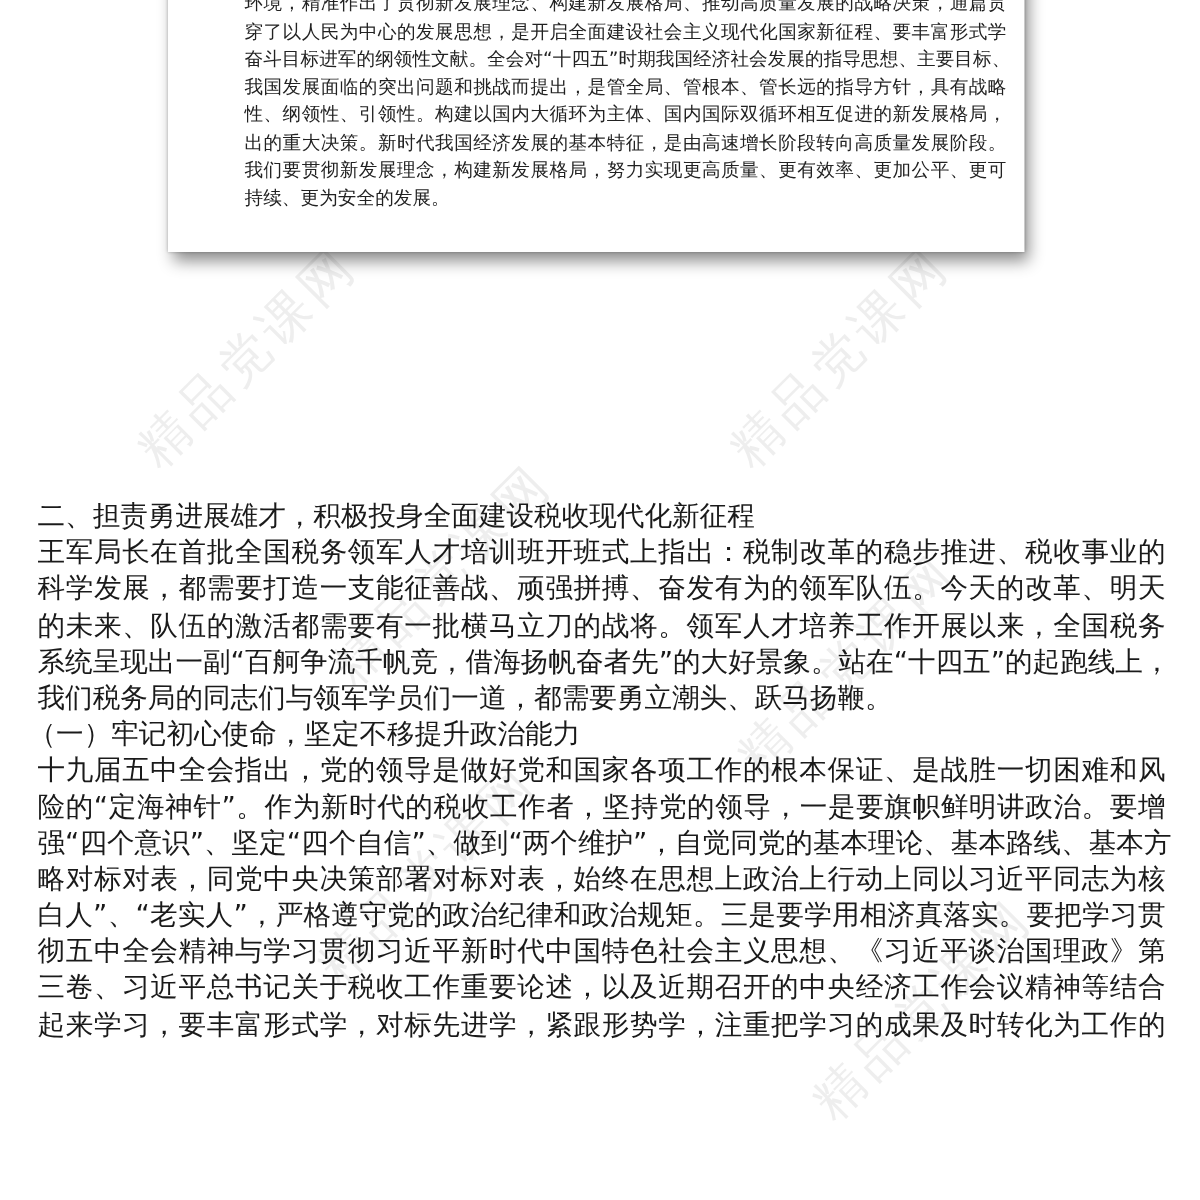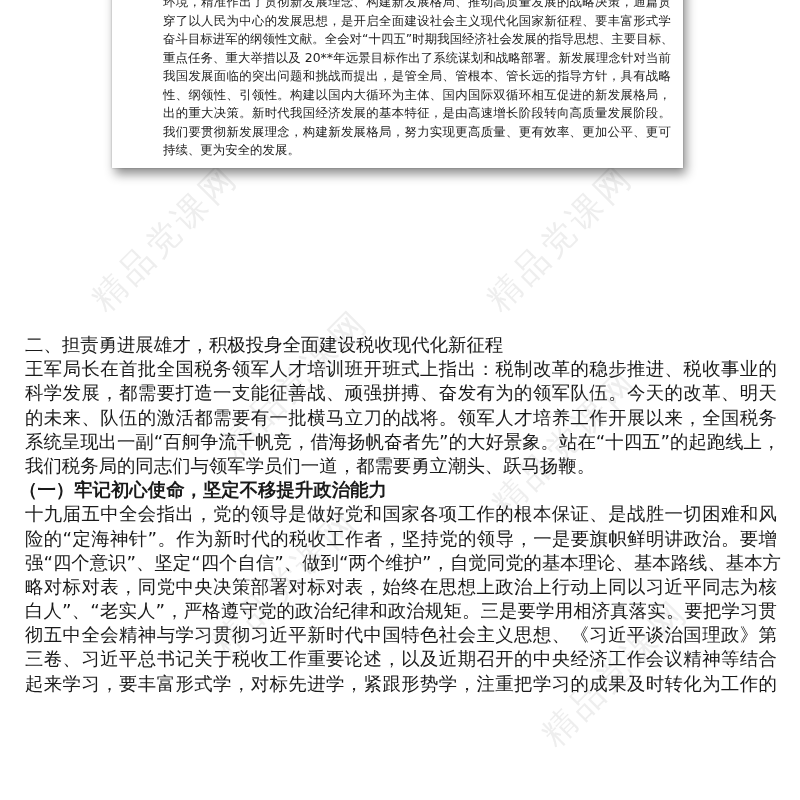--- a/index.html
+++ b/index.html
@@ -68,41 +68,40 @@
       white-space: nowrap;
       text-align: justify;
       text-align-last: justify;
     }
     .line.short { text-align-last: left; }
     .line.heading {
       font-weight: normal;
       text-align-last: left;
     }
     .line.subheading {
-      font-weight: bold;
+      font-weight: normal;
       text-align-last: left;
       margin-left: -6px;
     }
   </style>
 </head>
 <body>
 
 <div class="watermark" style="left:70px; top:215px;">精品党课网</div>
 <div class="watermark" style="left:465px; top:215px;">精品党课网</div>
 <div class="watermark" style="left:200px; top:360px;">精品党课网</div>
 <div class="watermark" style="left:470px; top:420px;">精品党课网</div>
 <div class="watermark" style="left:190px; top:560px;">精品党课网</div>
 <div class="watermark" style="left:520px; top:650px;">精品党课网</div>
 
 <div class="page-card">
   <div class="card-text">
     <span class="card-line">环境，精准作出了贯彻新发展理念、构建新发展格局、推动高质量发展的战略决策，通篇贯</span>
     <span class="card-line">穿了以人民为中心的发展思想，是开启全面建设社会主义现代化国家新征程、要丰富形式学</span>
     <span class="card-line">奋斗目标进军的纲领性文献。全会对“十四五”时期我国经济社会发展的指导思想、主要目标、</span>
-    <span class="card-line">重点任务、重大举措以及 20**年远景目标作出了系统谋划和战略部署。新发展理念针对当前</span>
     <span class="card-line">我国发展面临的突出问题和挑战而提出，是管全局、管根本、管长远的指导方针，具有战略</span>
     <span class="card-line">性、纲领性、引领性。构建以国内大循环为主体、国内国际双循环相互促进的新发展格局，</span>
     <span class="card-line">出的重大决策。新时代我国经济发展的基本特征，是由高速增长阶段转向高质量发展阶段。</span>
     <span class="card-line">我们要贯彻新发展理念，构建新发展格局，努力实现更高质量、更有效率、更加公平、更可</span>
     <span class="card-line last">持续、更为安全的发展。</span>
   </div>
 </div>
 
 <div class="main-text">
   <span class="line heading">二、担责勇进展雄才，积极投身全面建设税收现代化新征程</span>

